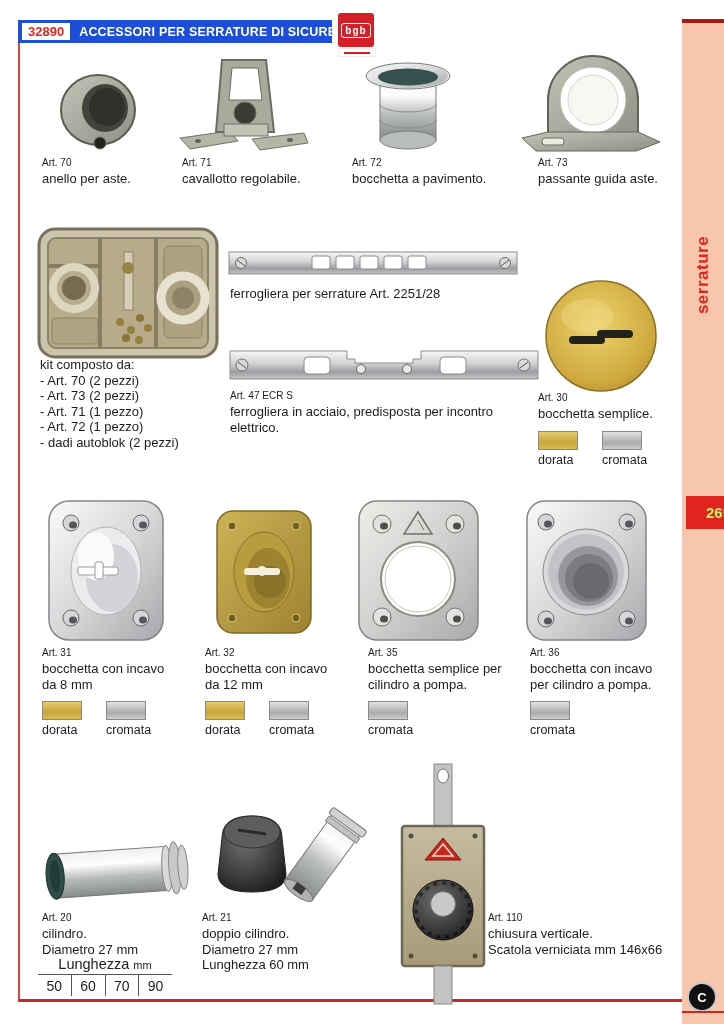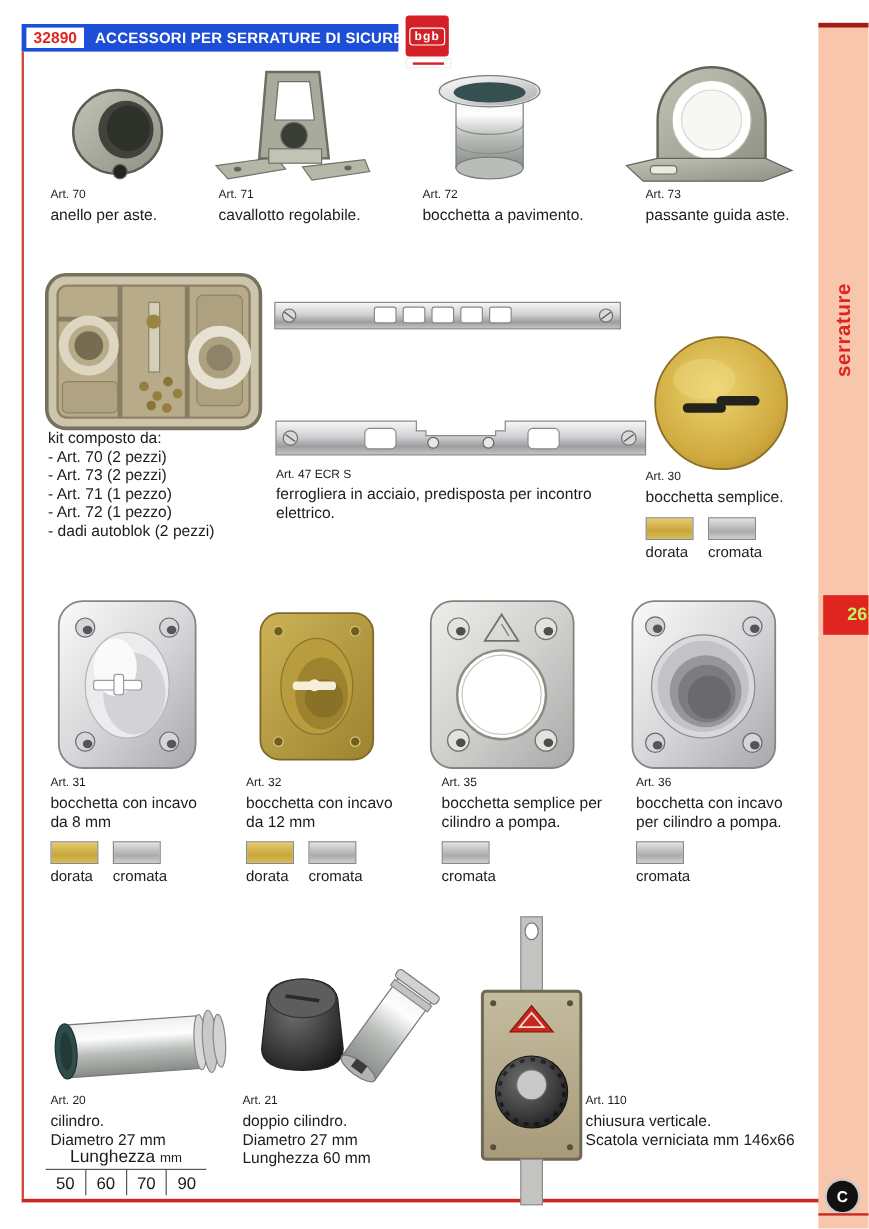--- a/index.html
+++ b/index.html
@@ -35,21 +35,21 @@
                    align-items:center;justify-content:center;}
   #band-label-wrap span{transform:rotate(-90deg);color:#e0241f;font-weight:bold;
                         font-size:17px;white-space:nowrap;letter-spacing:.5px;}
   #band-page{left:686px;top:496px;width:38px;height:33px;background:#e0241f;color:#bef264;
              font-weight:bold;font-size:15px;display:flex;align-items:center;padding-left:20px;box-sizing:border-box;}
   #band-corner{left:689px;top:984px;width:26px;height:26px;border-radius:50%;background:#111111;
                color:#ffffff;font-weight:bold;font-size:13px;display:flex;align-items:center;
                justify-content:center;box-shadow:0 0 0 2px #c9c9c9;}
   #band-bottomline{left:682px;top:1011px;width:42px;height:2px;background:#cc2722;}
   
-  .sw-row{display:flex;gap:12px;margin-top:9px;}
+  .sw-row{display:flex;gap:24px;margin-top:9px;}
   .sw-col{display:flex;flex-direction:column;align-items:flex-start;}
   .sw{width:40px;height:19px;border:1px solid #8a8a8a;box-sizing:border-box;}
   .sw-dorata{background:linear-gradient(180deg,#e6ca6c,#c7a63c 60%,#d9bb55);}
   .sw-cromata{background:linear-gradient(180deg,#e2e2e2,#ababab 65%,#cfcfcf);}
   .sw-label{font-size:12.5px;margin-top:3px;}
   
   #len-table{position:absolute;left:38px;top:956px;width:134px;}
   #len-head{text-align:center;font-size:14.5px;border-bottom:1.5px solid #555555;padding-bottom:2px;}
   #len-head .unit{font-size:11px;}
   #len-cells{display:flex;}
@@ -217,20 +217,21 @@
     <rect x="132" y="8" width="18" height="13" rx="2" fill="#ffffff" stroke="#8a8a8a"></rect>
     <rect x="156" y="8" width="18" height="13" rx="2" fill="#ffffff" stroke="#8a8a8a"></rect>
     <rect x="180" y="8" width="18" height="13" rx="2" fill="#ffffff" stroke="#8a8a8a"></rect>
     <circle cx="13" cy="15" r="5.5" fill="#d9d9d9" stroke="#707070"></circle>
     <line x1="9" y1="12" x2="17" y2="18" stroke="#555555"></line>
     <circle cx="277" cy="15" r="5.5" fill="#d9d9d9" stroke="#707070"></circle>
     <line x1="273" y1="18" x2="281" y2="12" stroke="#555555"></line>
   </svg>
 
   <div class="prod" style="left:230px;top:286px;width:300px">
+    <div class="desc">ferrogliera per serrature Art. 2251/28</div>
   </div>
 
   <svg class="abs" style="left:228px;top:342px" width="312" height="44" viewBox="0 0 312 44">
     <path d="M2,9 H119 V17 H127 V21 H185 V17 H193 V9 H310 V37 H2 Z" fill="url(#gChrome)" stroke="#8a8a8a"></path>
     <rect x="76" y="15" width="26" height="17" rx="4" fill="#ffffff" stroke="#8a8a8a"></rect>
     <rect x="212" y="15" width="26" height="17" rx="4" fill="#ffffff" stroke="#8a8a8a"></rect>
     <circle cx="133" cy="27" r="4.5" fill="#e8e8e8" stroke="#666666"></circle>
     <circle cx="179" cy="27" r="4.5" fill="#e8e8e8" stroke="#666666"></circle>
     <circle cx="14" cy="23" r="6" fill="#d9d9d9" stroke="#707070"></circle>
     <line x1="10" y1="20" x2="18" y2="26" stroke="#555555"></line>

